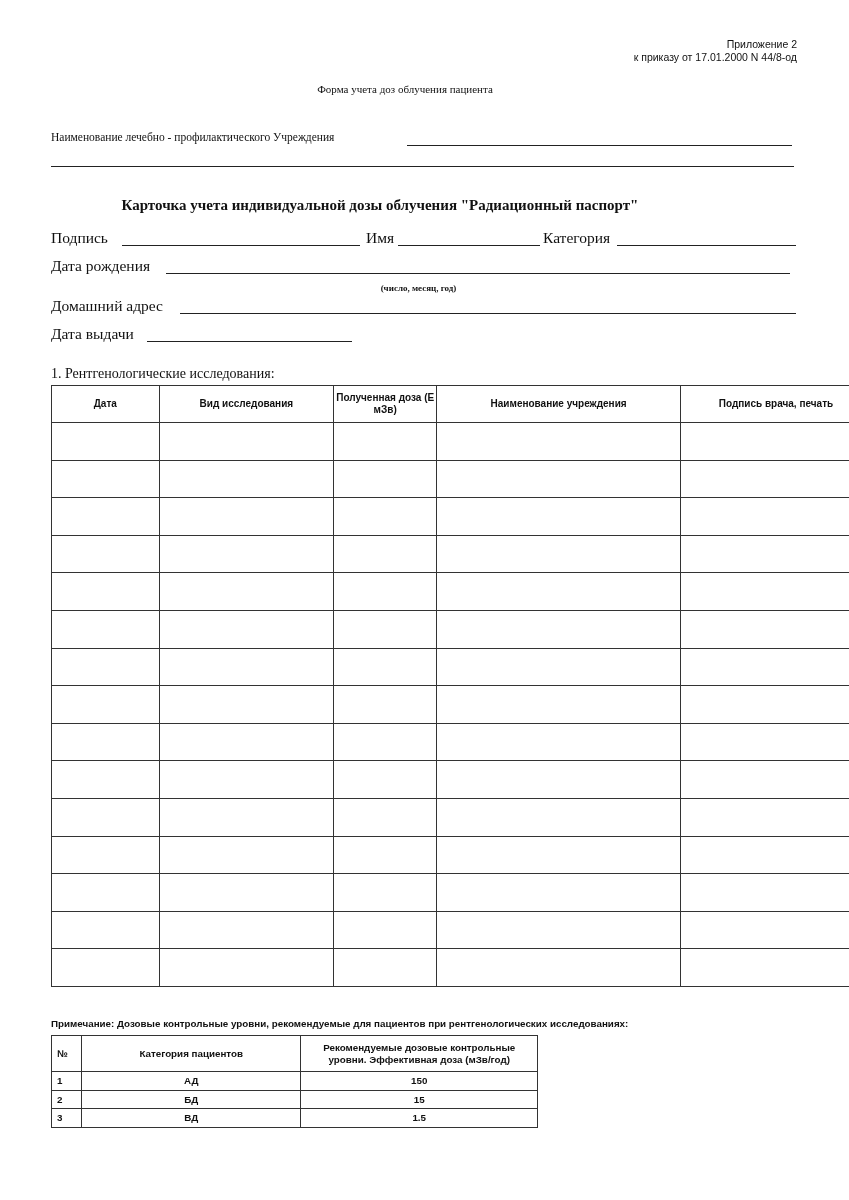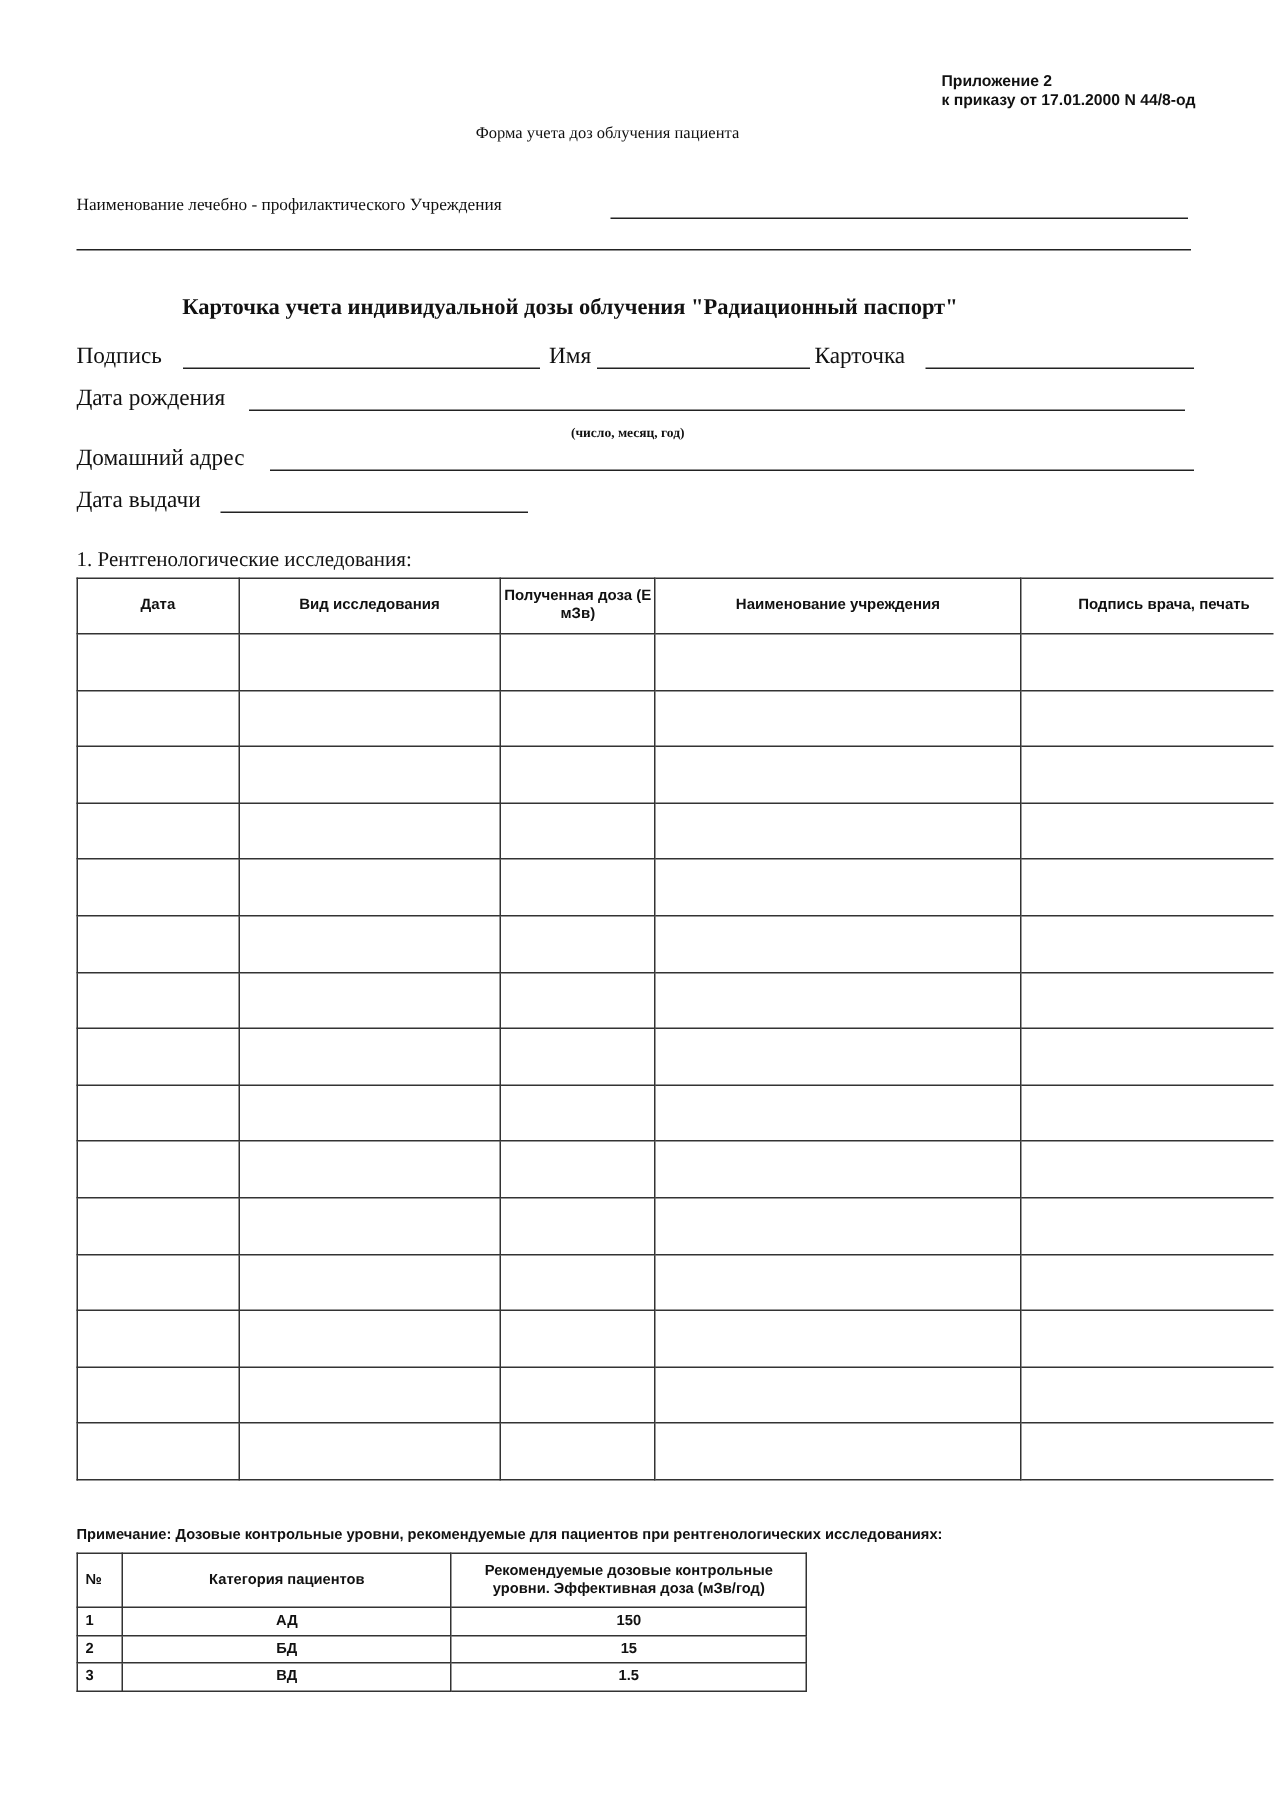--- a/index.html
+++ b/index.html
@@ -1,20 +1,20 @@
 <!DOCTYPE html>
 <html><head>
 <meta charset="utf-8">
 <style>
   html,body{margin:0;padding:0;background:#fff;}
   body{width:849px;height:1200px;position:relative;overflow:hidden;color:#111;}
   .serif{font-family:"Liberation Serif","DejaVu Serif",serif;}
   .sans{font-family:"Liberation Sans","DejaVu Sans",sans-serif;}
   .abs{position:absolute;}
-  #appendix{right:52px;top:48px;text-align:left;font-size:10.5px;font-weight:bold;line-height:13px;}
+  #appendix{right:52px;top:38px;text-align:right;font-size:10.5px;font-weight:normal;line-height:13px;}
   #form-title{left:0;width:810px;top:83px;text-align:center;font-size:11px;}
   .line{position:absolute;border-bottom:1.3px solid #222;height:0;}
   .lbl{position:absolute;white-space:nowrap;}
   #inst-label{left:51px;top:131px;font-size:11.5px;}
   #card-title{left:0;width:760px;top:197px;text-align:center;font-size:15px;font-weight:bold;}
   .big{font-size:15.5px;}
   #hint{left:0;width:849px;margin-left:-6px;top:283px;text-align:center;font-size:9px;font-weight:bold;}
   #section1{left:51px;top:366px;font-size:14px;}
   table{border-collapse:collapse;position:absolute;}
   #xray-table{left:51px;top:385px;width:821px;}
@@ -42,21 +42,21 @@
 <span id="inst-label" class="lbl serif">Наименование лечебно - профилактического Учреждения</span>
 <div class="line" style="left:407px;top:145px;width:385px;"></div>
 <div class="line" style="left:51px;top:166px;width:743px;"></div>
 
 <div id="card-title" class="abs serif">Карточка учета индивидуальной дозы облучения "Радиационный паспорт"</div>
 
 <span class="lbl serif big" style="left:51px;top:229px;">Подпись</span>
 <div class="line" style="left:122px;top:245px;width:238px;"></div>
 <span class="lbl serif big" style="left:366px;top:229px;">Имя</span>
 <div class="line" style="left:398px;top:245px;width:142px;"></div>
-<span class="lbl serif big" style="left:543px;top:229px;">Карточка</span>
+<span class="lbl serif big" style="left:543px;top:229px;">Категория</span>
 <div class="line" style="left:617px;top:245px;width:179px;"></div>
 
 <span class="lbl serif big" style="left:51px;top:257px;">Дата рождения</span>
 <div class="line" style="left:166px;top:273px;width:624px;"></div>
 <div id="hint" class="abs serif">(число, месяц, год)</div>
 
 <span class="lbl serif big" style="left:51px;top:297px;">Домашний адрес</span>
 <div class="line" style="left:180px;top:313px;width:616px;"></div>
 
 <span class="lbl serif big" style="left:51px;top:325px;">Дата выдачи</span>

